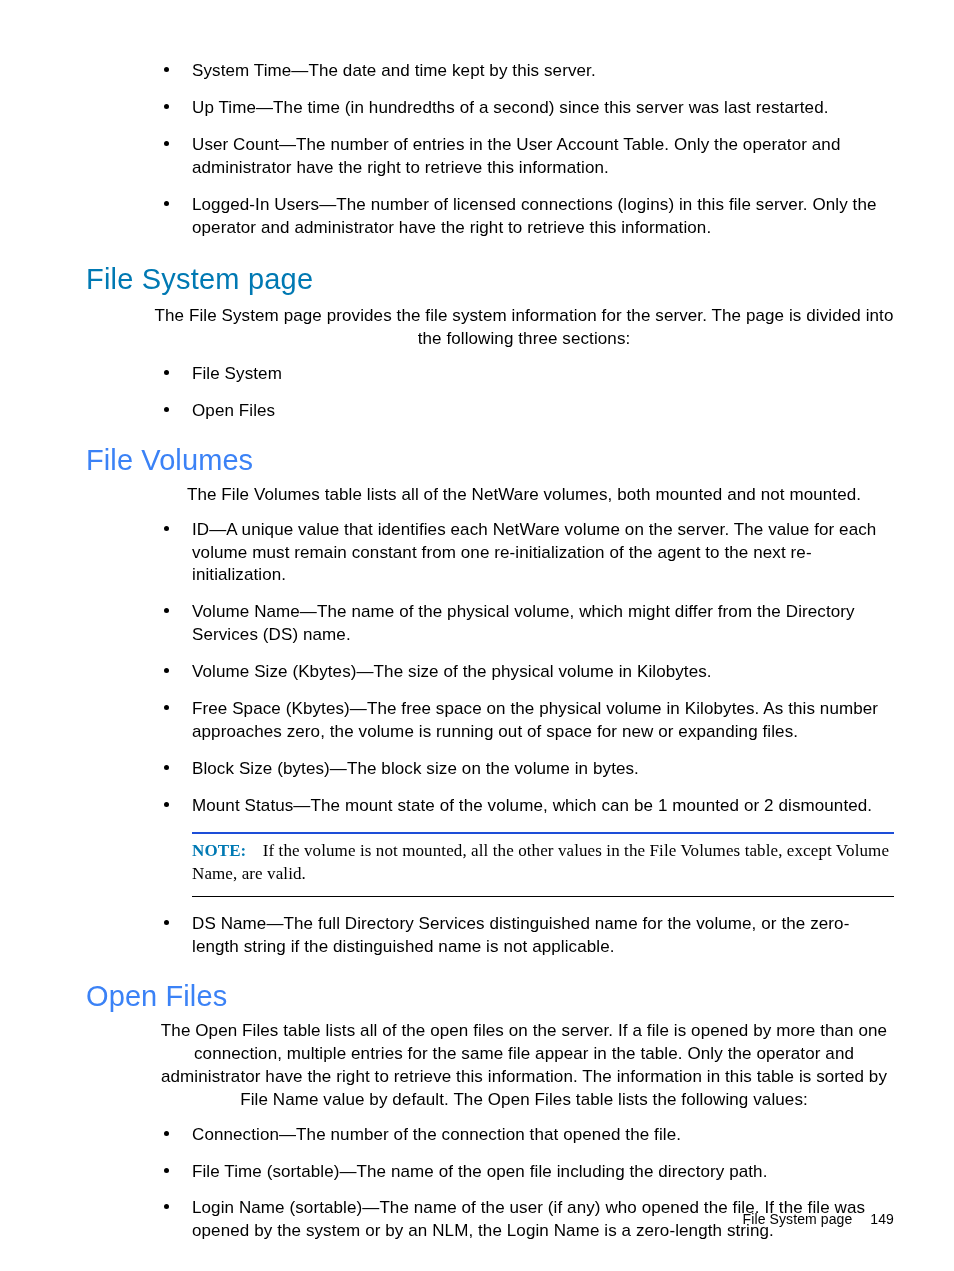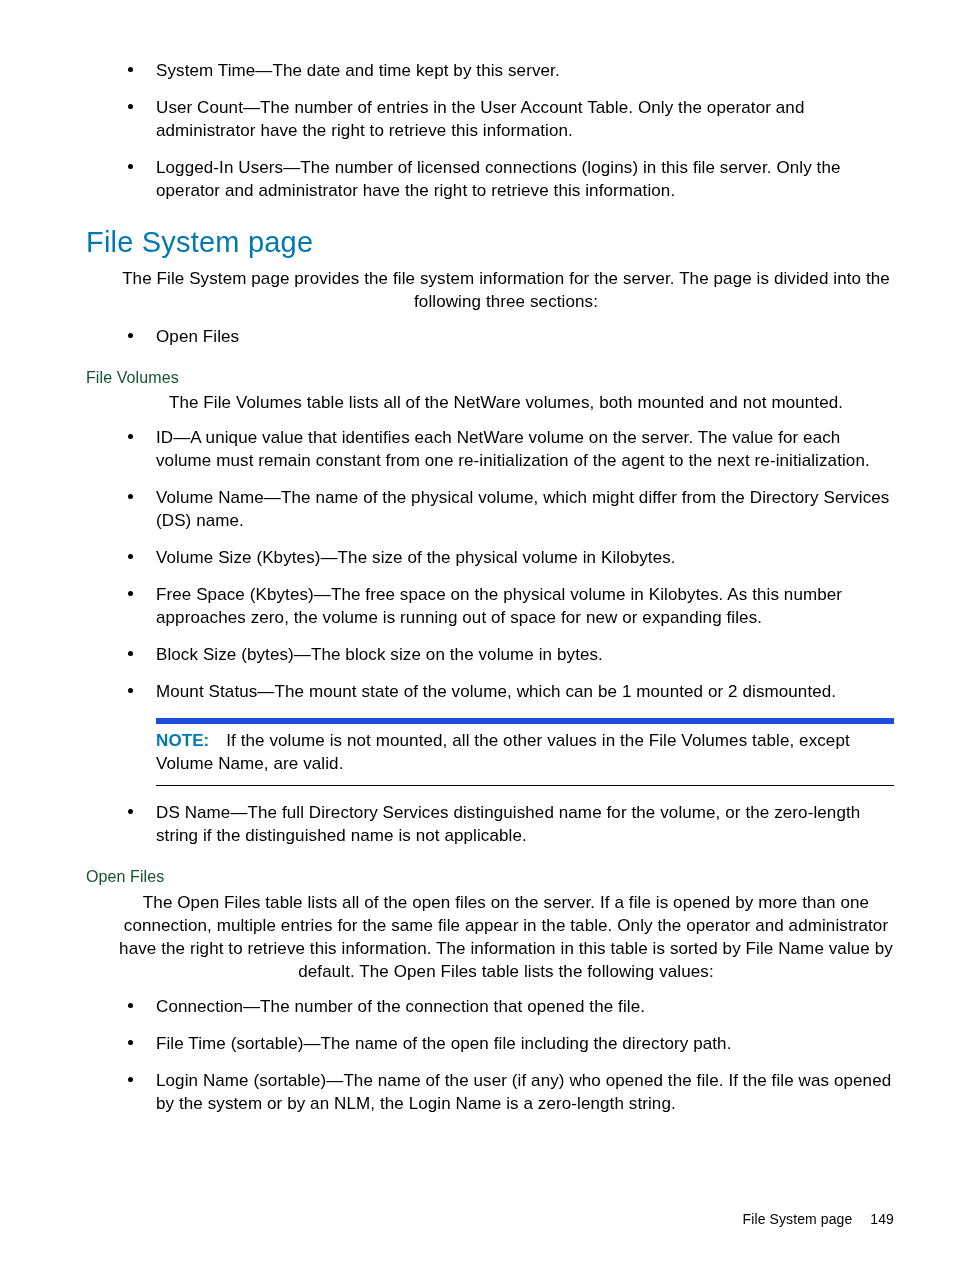--- a/index.html
+++ b/index.html
@@ -11,21 +11,21 @@
     font-family:"Segoe UI","Helvetica Neue",Arial,sans-serif;
     color:#000;
     font-size:17px;
     line-height:1.35;
     position:relative;
     box-sizing:border-box;
     padding:56px 60px 50px 86px;
     font-weight:350;
     letter-spacing:0.1px;
   }
-  .indent-block{margin-left:32px;}
+  .indent-block{margin-left:68px;}
   ul.bullets{
     list-style:none;
     margin:0 0 8px 0;
     padding:0;
   }
   ul.bullets > li{
     position:relative;
     padding:4px 0 4px 38px;
     margin:0 0 6px 0;
   }
@@ -39,60 +39,63 @@
     background:#000;
   }
   h1.section{
     font-size:29px;
     font-weight:400;
     color:#0079b3;
     margin:16px 0 6px 0;
     letter-spacing:0.2px;
   }
   h2.subsection{
-    font-size:16px;
+    font-size:29px;
     font-weight:400;
-    color:#14532d;
+    color:#3b82f6;
     margin:14px 0 4px 0;
   }
   p.para{margin:4px 0 8px 0;text-align:center;}
   .note-box{
     margin:10px 0 12px 38px;
-    border-top:6px solid #1d4ed8;
+    border-top:2px solid #1d4ed8;
     border-bottom:1px solid #000;
     padding:6px 0 10px 0;
+    font-family:Liberation Serif, serif;
   }
   .note-label{
     font-weight:600;
     color:#0079b3;
     margin-right:12px;
   }
   .footer{
     position:absolute;
     right:60px;
     bottom:42px;
     font-size:14px;
   }
   .footer .pn{margin-left:14px;}
 </style>
 </head>
 <body>
 
 <div class="indent-block">
   <ul class="bullets">
     <li>System Time—The date and time kept by this server.</li>
+    <li>Up Time—The time (in hundredths of a second) since this server was last restarted.</li>
     <li>User Count—The number of entries in the User Account Table. Only the operator and administrator have the right to retrieve this information.</li>
     <li>Logged-In Users—The number of licensed connections (logins) in this file server. Only the operator and administrator have the right to retrieve this information.</li>
   </ul>
 </div>
 
 <h1 class="section">File System page</h1>
 <div class="indent-block">
   <p class="para">The File System page provides the file system information for the server. The page is divided into the following three sections:</p>
   <ul class="bullets">
+    <li>File System</li>
     <li>Open Files</li>
   </ul>
 </div>
 
 <h2 class="subsection">File Volumes</h2>
 <div class="indent-block">
   <p class="para">The File Volumes table lists all of the NetWare volumes, both mounted and not mounted.</p>
   <ul class="bullets">
     <li>ID—A unique value that identifies each NetWare volume on the server. The value for each volume must remain constant from one re-initialization of the agent to the next re-initialization.</li>
     <li>Volume Name—The name of the physical volume, which might differ from the Directory Services (DS) name.</li>

